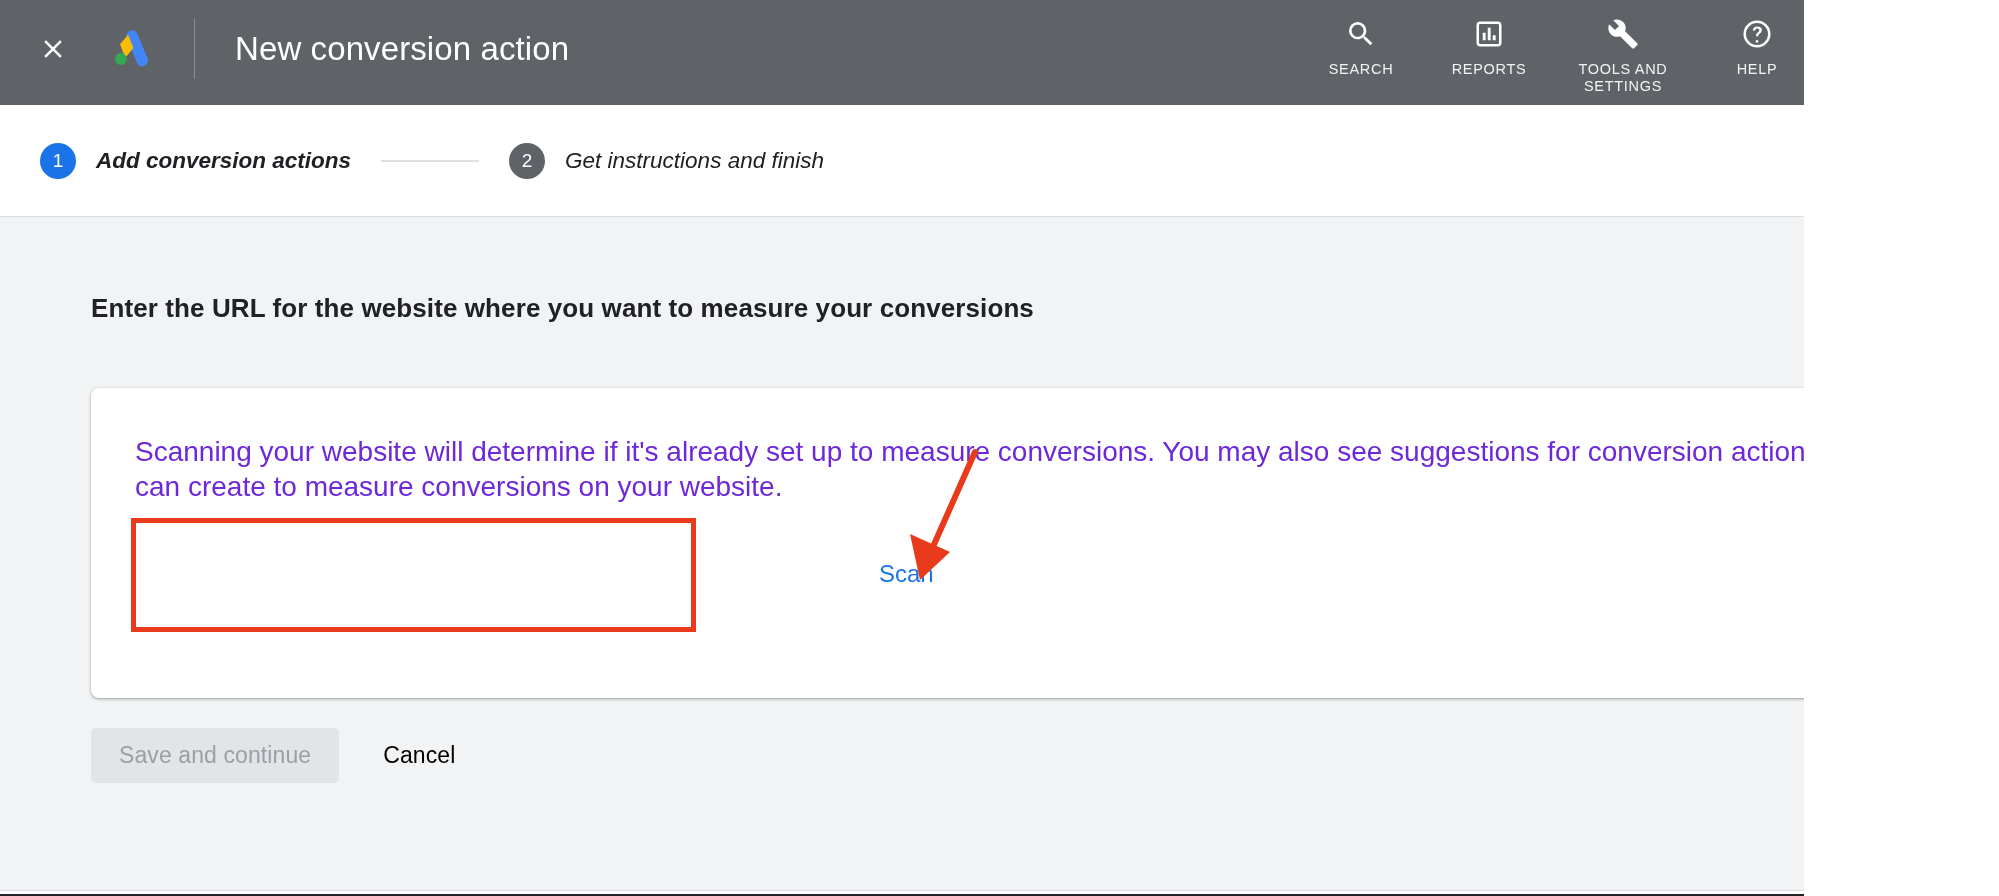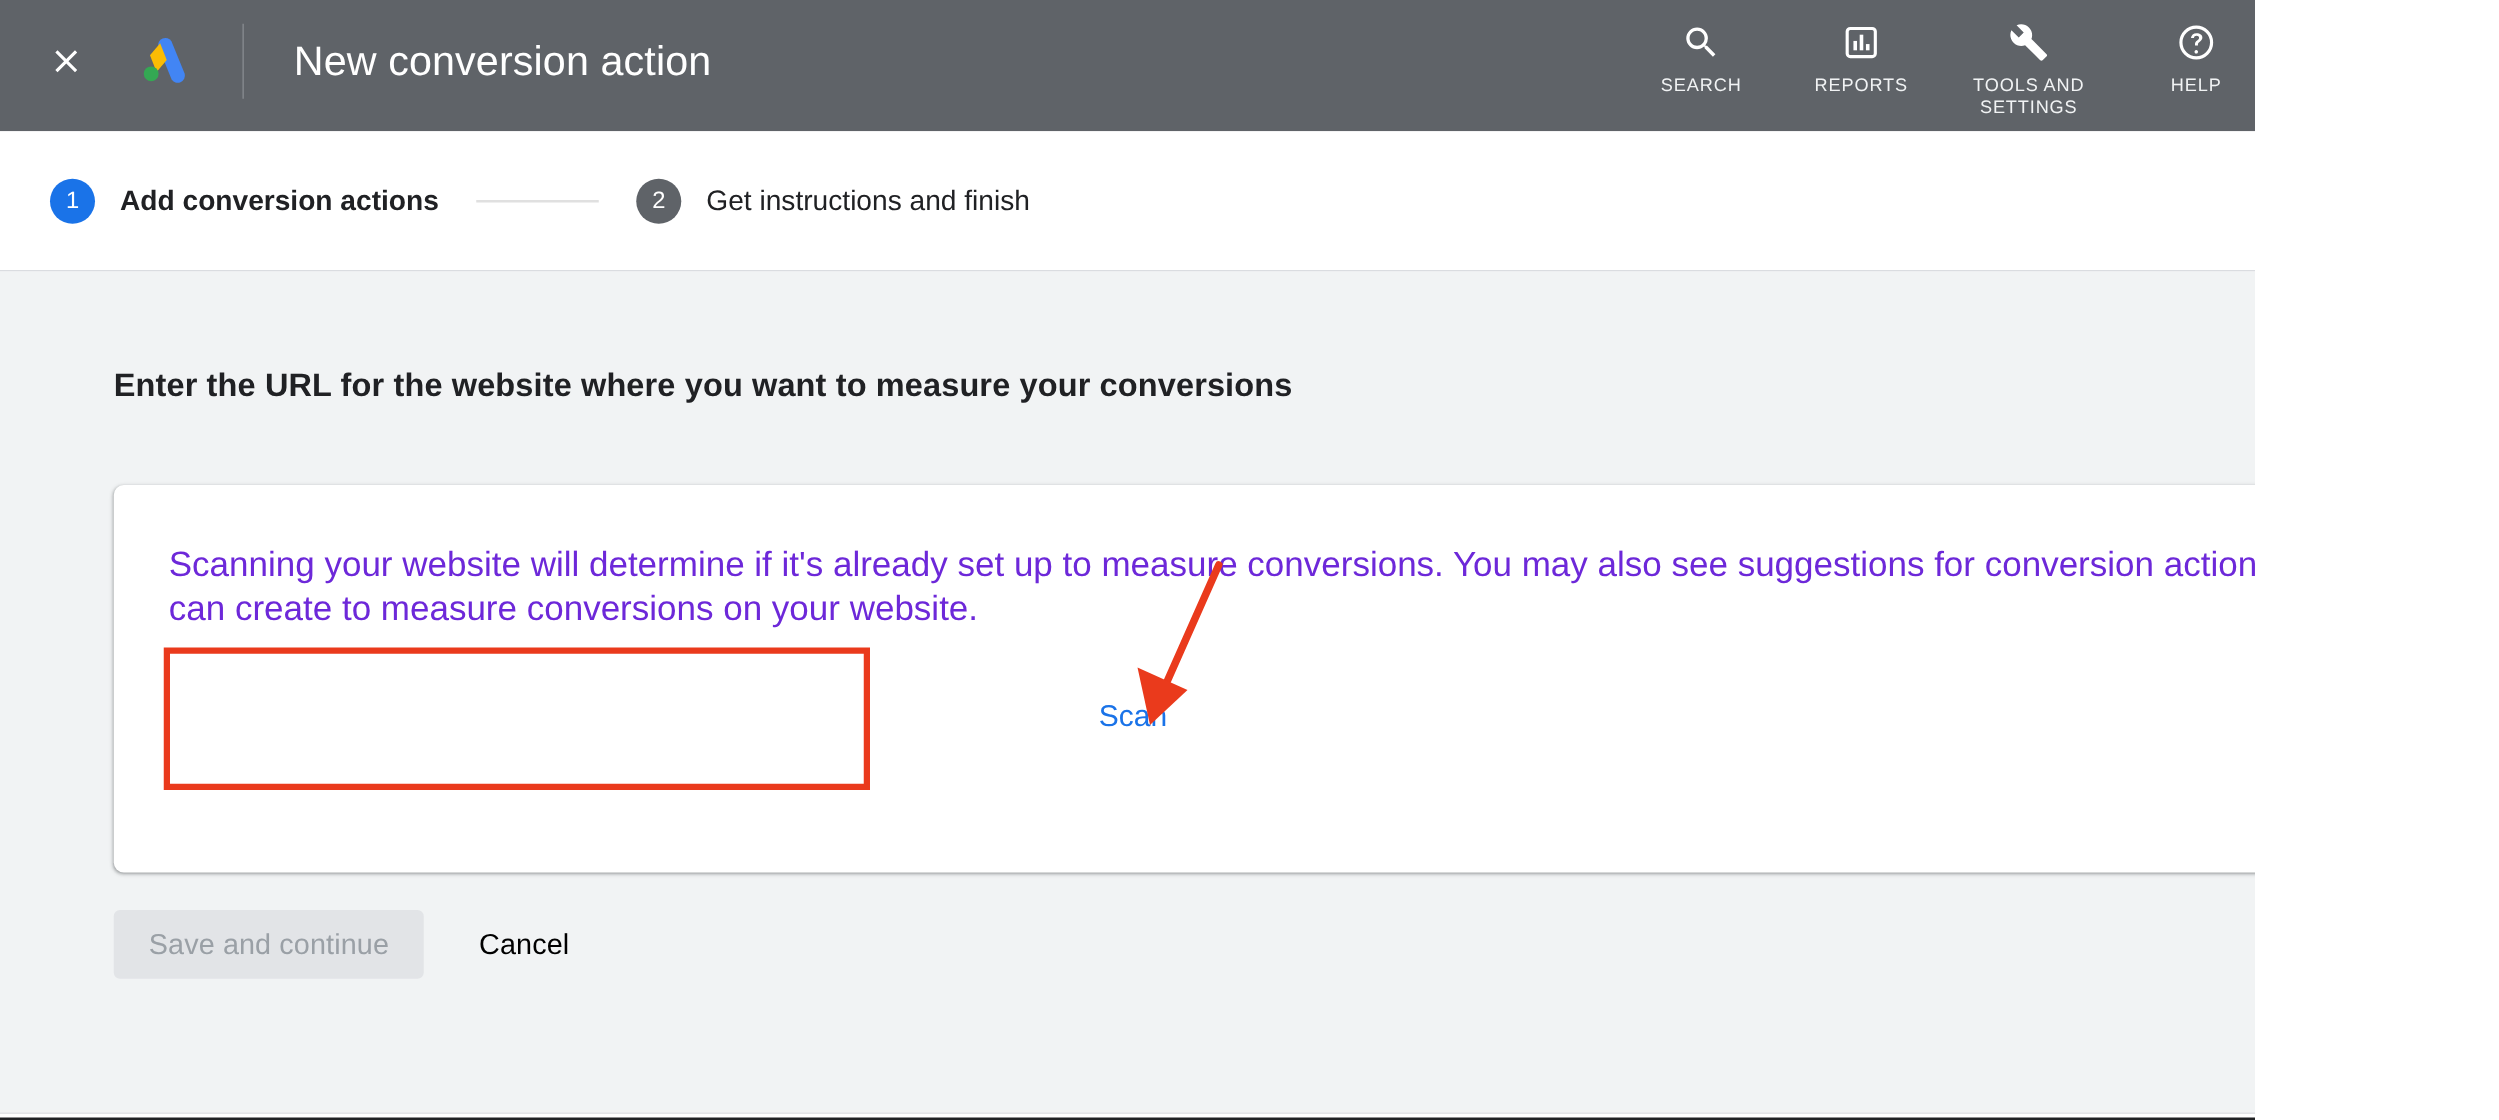--- a/index.html
+++ b/index.html
@@ -140,22 +140,22 @@
     flex: none;
   }
   .step-circle.active { background: #1a73e8; }
   .step-circle.inactive { background: #5f6368; }
   .step-label {
     margin-left: 20px;
     font-size: 22.5px;
     color: #202124;
     white-space: nowrap;
   }
-  .step-label.active { font-weight: 700; }
-  .step-label.inactive { font-weight: 400; }
+  .step-label.active { font-weight: 700; font-style: italic; }
+  .step-label.inactive { font-weight: 400; font-style: italic; }
   .step-connector {
     width: 98px;
     height: 2px;
     background: #e0e0e0;
     margin: 0 30px;
   }
 
   
   .content {
     position: absolute;

